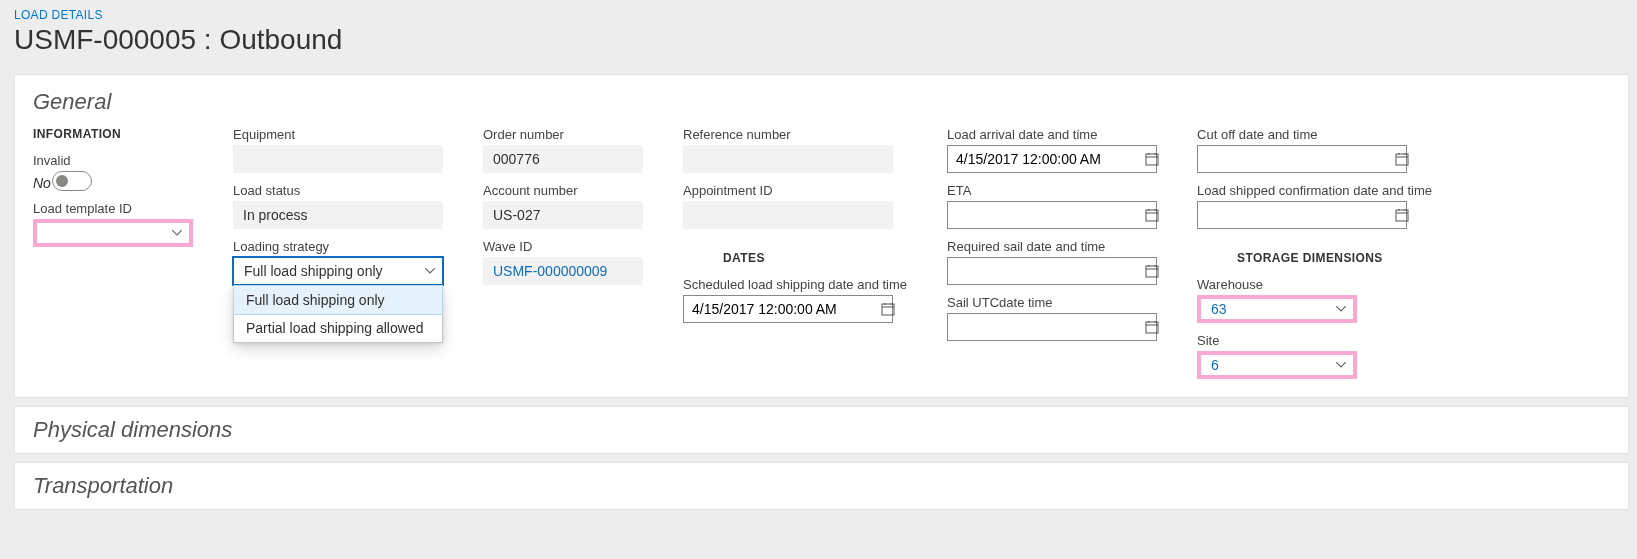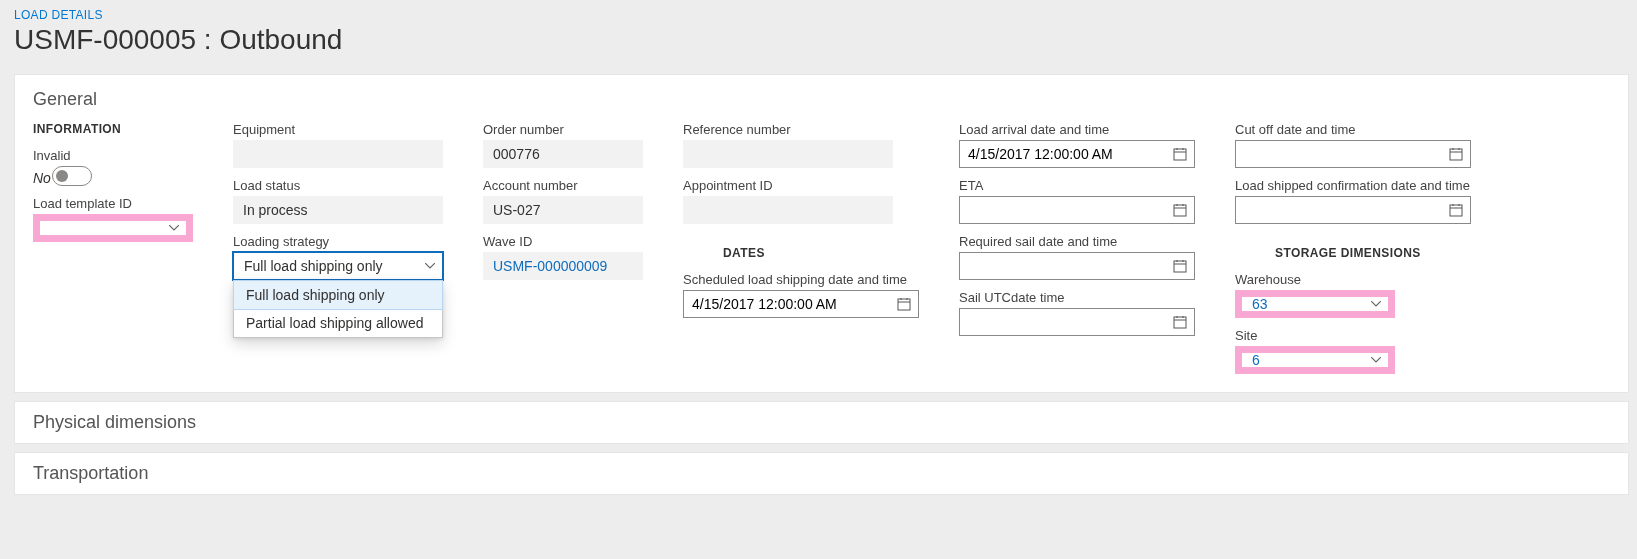--- a/index.html
+++ b/index.html
@@ -27,23 +27,24 @@
   .section {
     background: #fff;
     border: 1px solid #e5e5e5;
     margin-bottom: 8px;
     padding: 14px 18px 18px 18px;
   }
   .section.collapsed {
     padding: 10px 18px;
   }
   .section-header {
-    font-size: 18px;
+    font-size: 22px;
     font-weight: 400;
     color: #555;
+    font-style: italic;
   }
   .section-body {
     margin-top: 12px;
     display: flex;
     gap: 40px;
     align-items: flex-start;
   }
   .col {
     display: flex;
     flex-direction: column;
@@ -74,41 +75,41 @@
     font-size: 14px;
     color: #323130;
     width: 210px;
   }
   .ro-link { color: #0f6cbd; }
   .date-ctl {
     display: flex;
     align-items: center;
     border: 1px solid #8a8886;
     height: 28px;
-    width: 236px;
+    width: 210px;
     background: #fff;
   }
   .date-ctl input {
     border: none; outline: none;
     flex: 1;
     padding: 0 8px;
     font-size: 14px;
     height: 100%;
     background: transparent;
   }
   .date-ctl .cal-btn {
     width: 28px; height: 100%;
     display: flex; align-items: center; justify-content: center;
     color: #444;
   }
   .select-ctl {
     display: flex;
     align-items: center;
     justify-content: space-between;
-    border: 7px solid #f9a8d4;
+    border: 4px solid #f9a8d4;
     height: 28px;
     width: 160px;
     background: #fff;
     padding: 0 6px 0 10px;
     font-size: 14px;
     color: #323130;
   }
   .select-ctl.link { color: #0f6cbd; }
   .chevron {
     width: 12px; height: 12px; display:inline-flex; align-items:center; justify-content:center;

